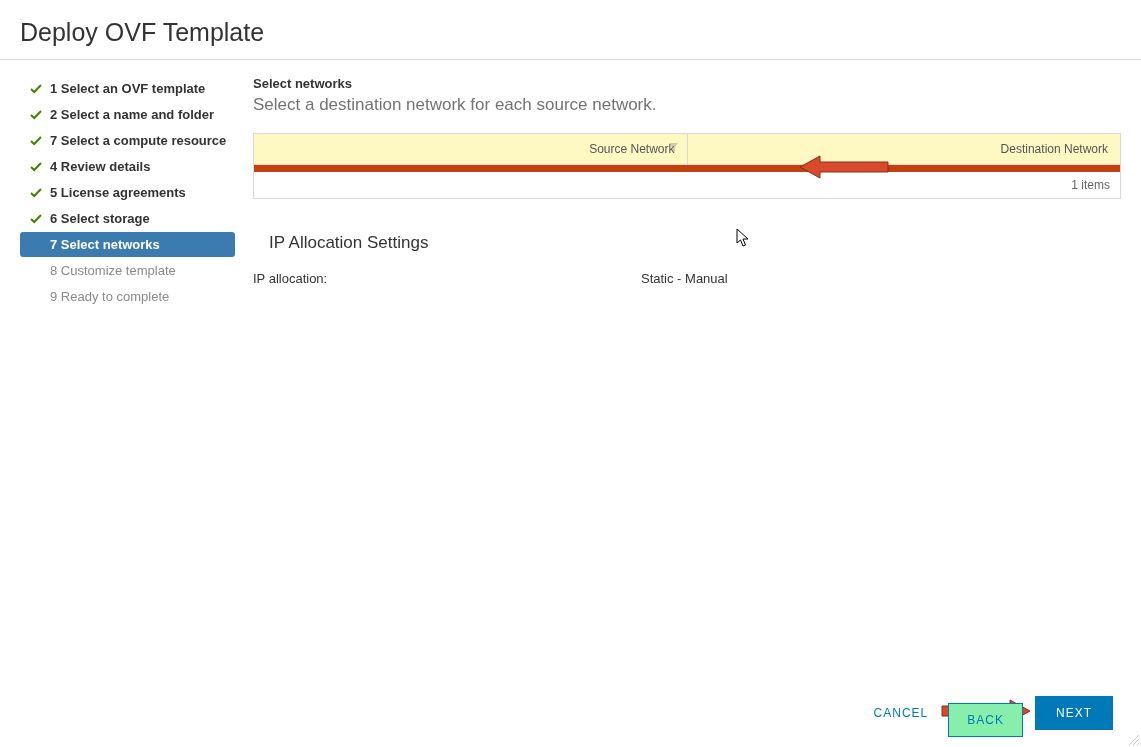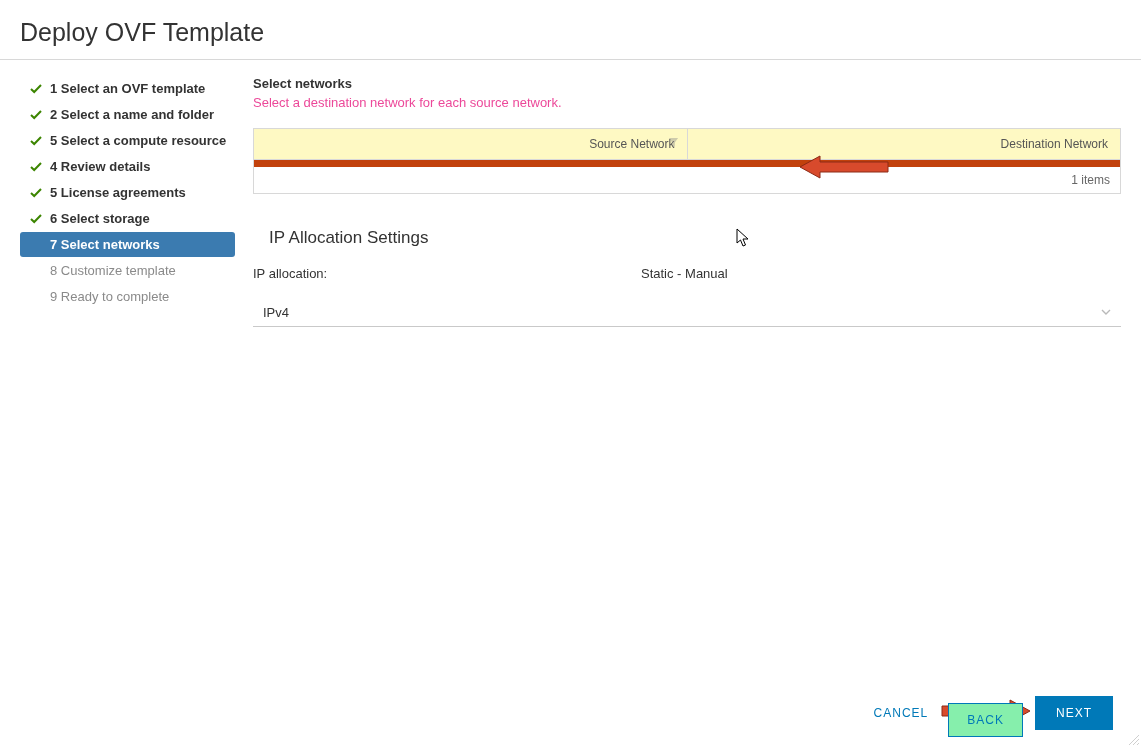--- a/index.html
+++ b/index.html
@@ -56,22 +56,22 @@
     flex: 1;
     padding-left: 18px;
   }
   .section-title {
     font-size: 13px;
     font-weight: 700;
     color: #333;
     margin-bottom: 4px;
   }
   .section-sub {
-    font-size: 13px;
-    color: #ec4899;
+    font-size: 17px;
+    color: #737373;
     margin-bottom: 18px;
   }
   .grid {
     border: 1px solid #d8d8d8;
     width: 100%;
   }
   .grid-head {
     display: flex;
     background: #fef9c3;
     border-bottom: 1px solid #d8d8d8;
@@ -237,21 +237,21 @@
           </svg>
       </span>
       <span>2 Select a name and folder</span>
     </div>
     <div class="step completed">
       <span class="chk">
         <svg width="12" height="12" viewBox="0 0 12 12">
             <path d="M1 6 L4.2 9 L11 2" stroke="#3c8500" stroke-width="2" fill="none"></path>
           </svg>
       </span>
-      <span>5 Select a compute resource</span>
+      <span>7 Select a compute resource</span>
     </div>
     <div class="step completed">
       <span class="chk">
         <svg width="12" height="12" viewBox="0 0 12 12">
             <path d="M1 6 L4.2 9 L11 2" stroke="#3c8500" stroke-width="2" fill="none"></path>
           </svg>
       </span>
       <span>4 Review details</span>
     </div>
     <div class="step completed">
@@ -308,30 +308,20 @@
     </div>
 
     <div class="h2">IP Allocation Settings</div>
 
     <div class="kv">
       <div class="k">IP allocation:</div>
       <div class="v">Static - Manual</div>
     </div>
 
     <div class="kv">
-      <div class="v">
-        <div class="dd2-wrap">
-          <span>IPv4</span>
-          <span class="chev">
-            <svg width="10" height="10" viewBox="0 0 10 10">
-                <path d="M1 3 L5 7 L9 3" stroke="#666" stroke-width="1.4" fill="none"></path>
-              </svg>
-          </span>
-        </div>
-      </div>
     </div>
   </div>
 </div>
 
 <svg class="arrow" style="left:800px; top:152px;" width="90" height="30">
   <polygon points="0,15 20,4 20,10 88,10 88,20 20,20 20,26" fill="#d84a2c" stroke="#8c2a16" stroke-width="1"></polygon>
 </svg>
 <svg class="arrow" style="left:940px; top:696px;" width="90" height="30">
   <polygon points="90,15 70,4 70,10 2,10 2,20 70,20 70,26" fill="#d84a2c" stroke="#8c2a16" stroke-width="1"></polygon>
 </svg>

